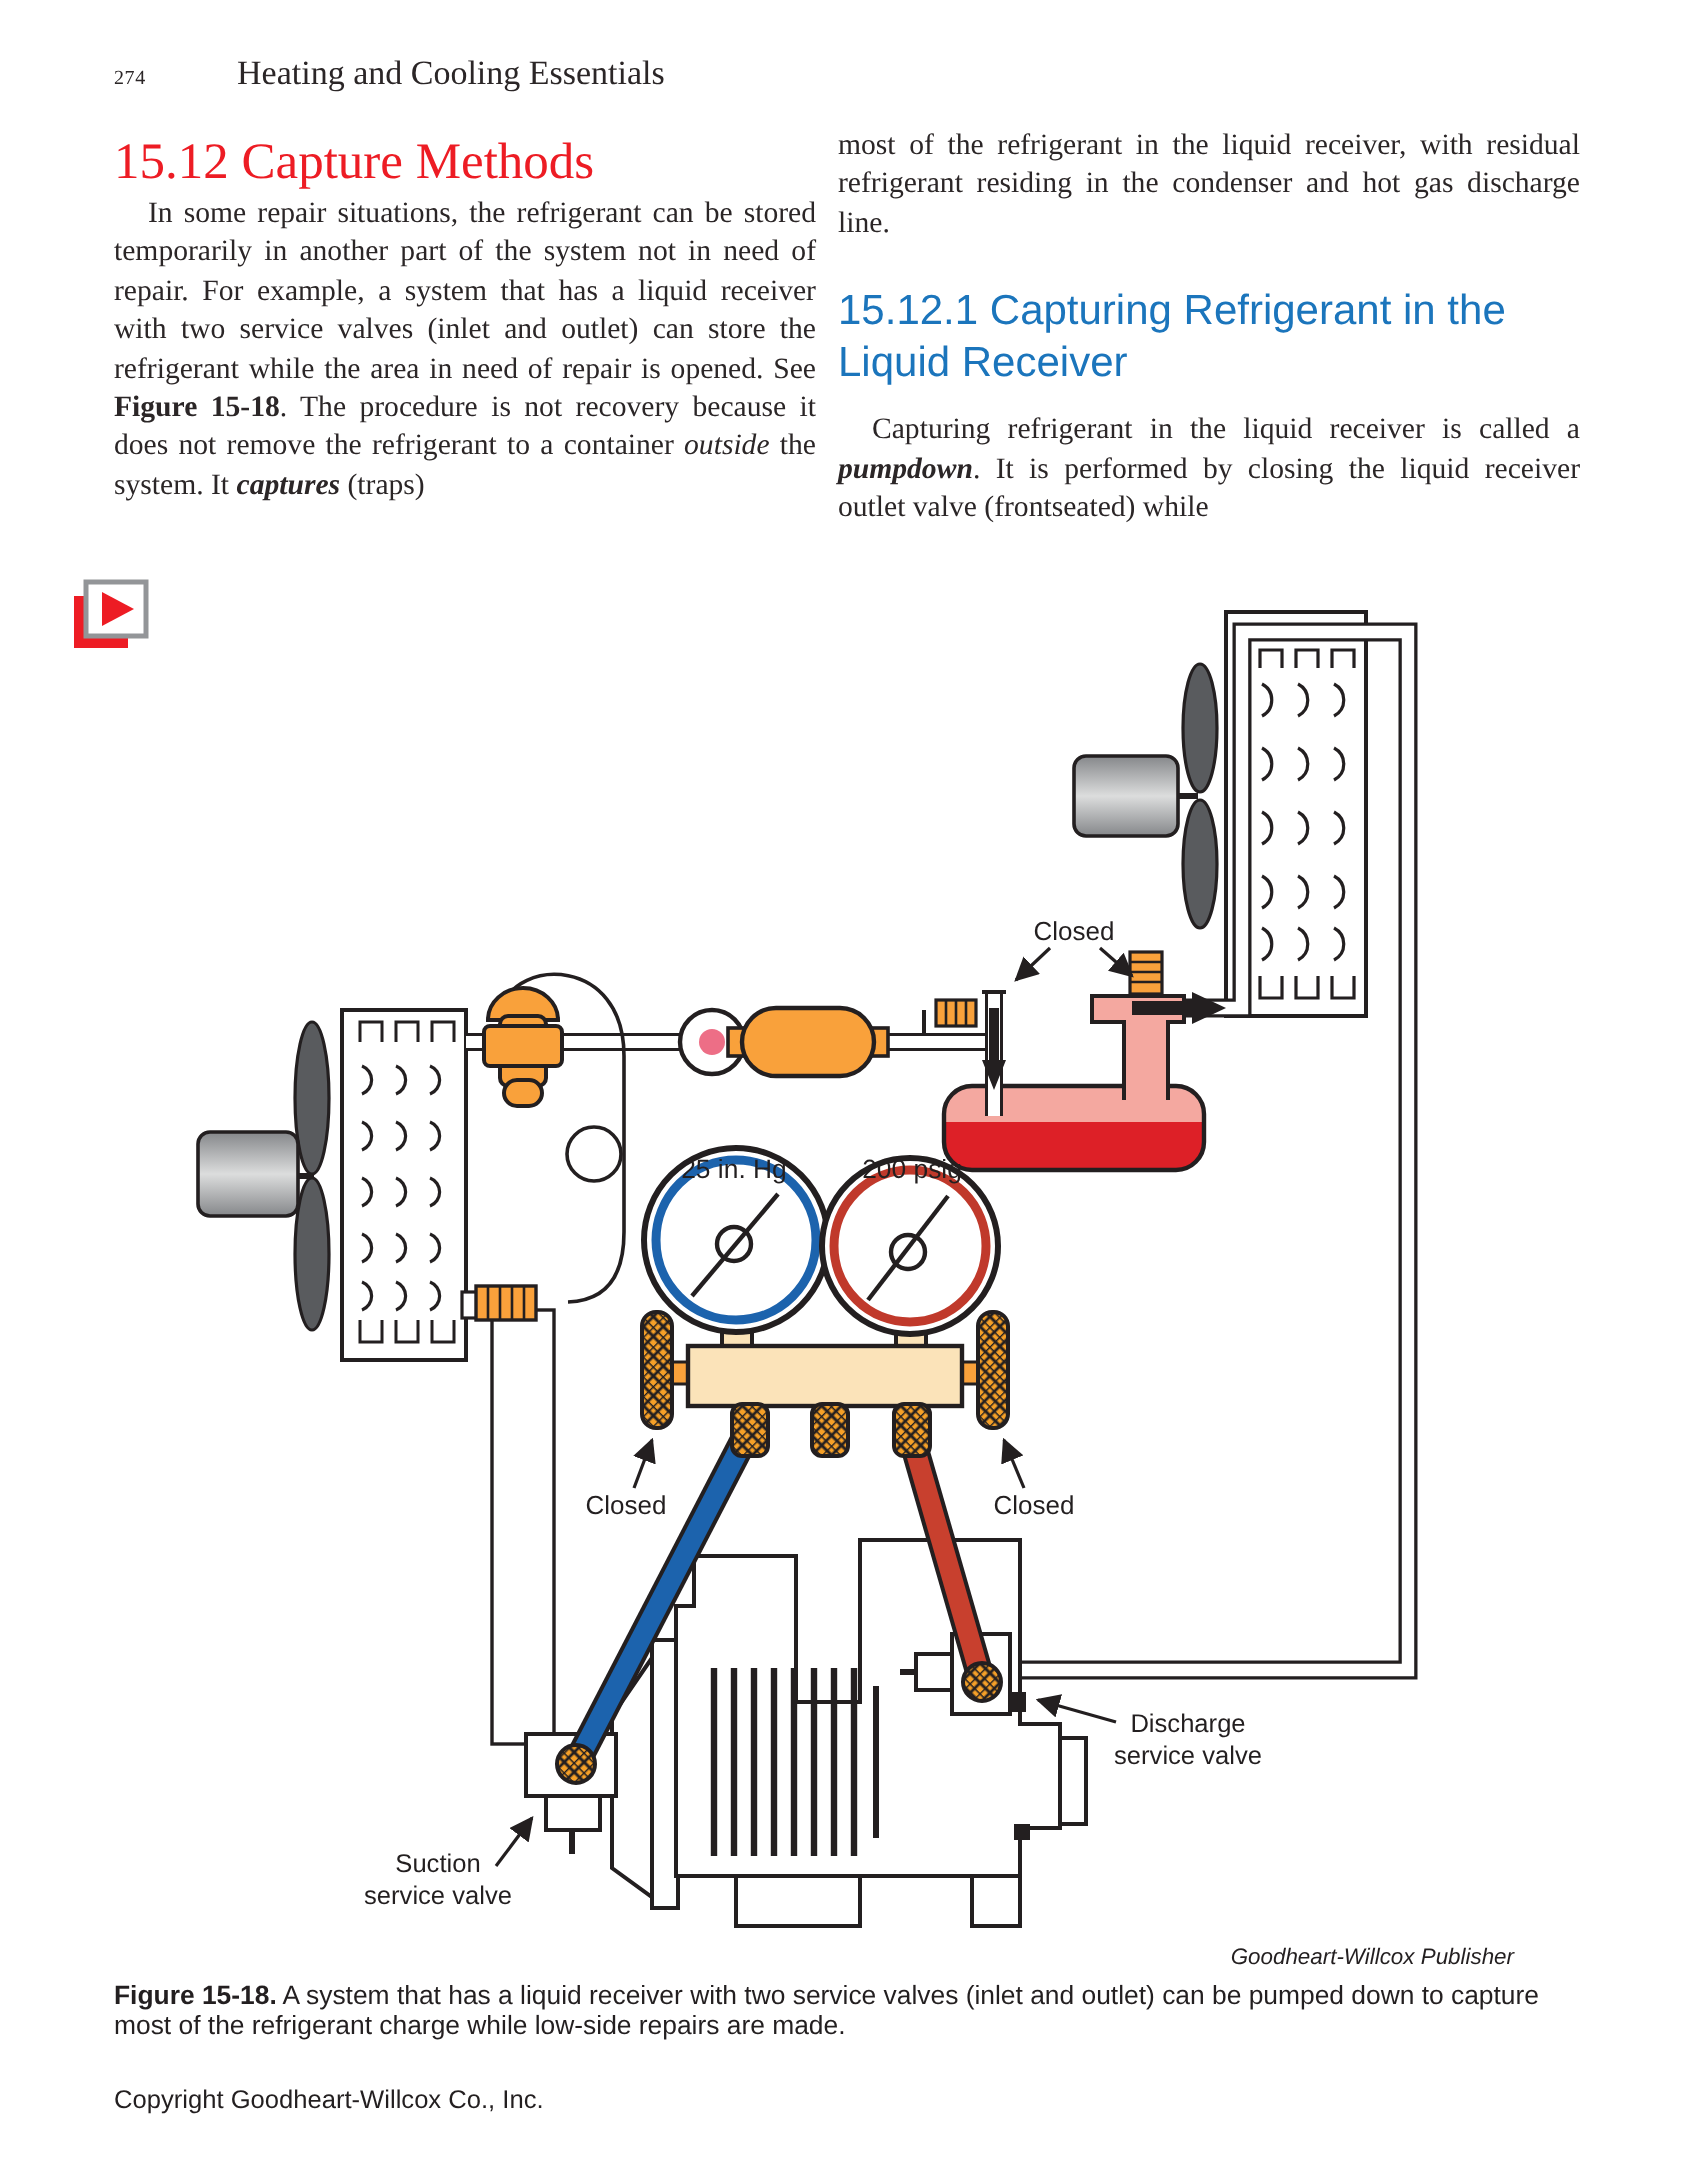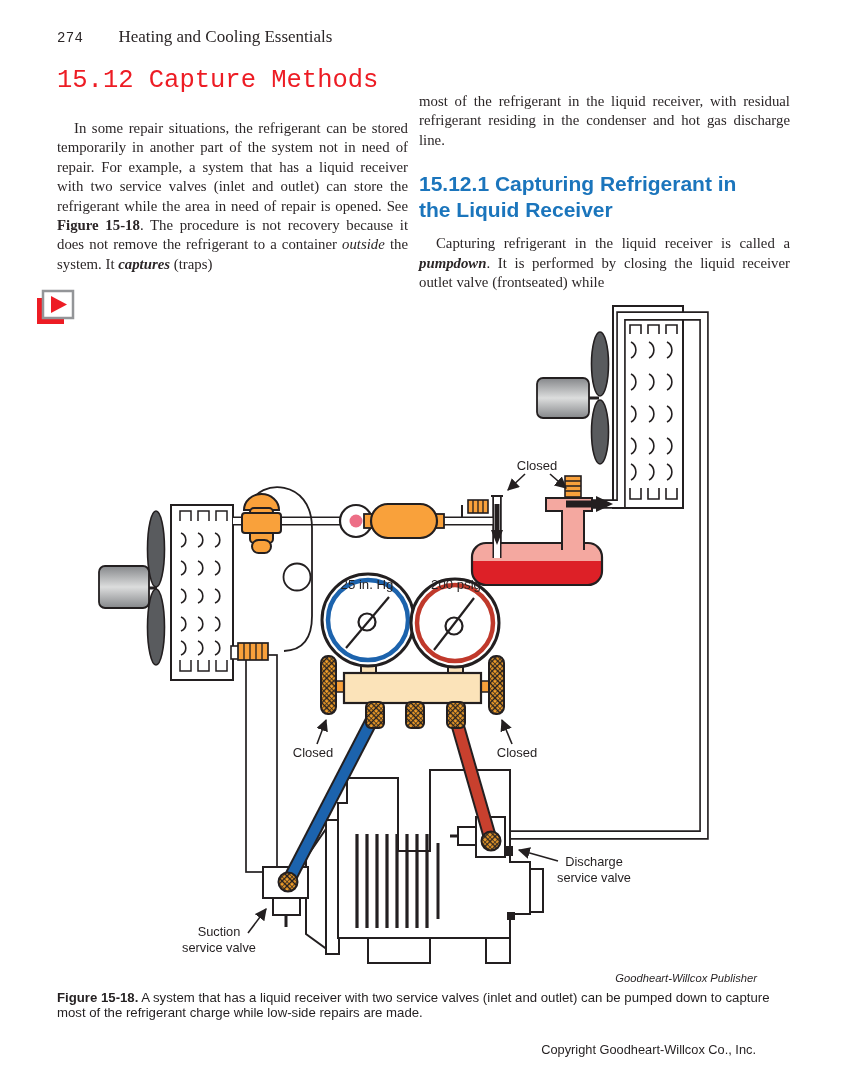--- a/index.html
+++ b/index.html
@@ -1,33 +1,33 @@
 <!DOCTYPE html>
 <html><head>
 <meta charset="utf-8">
 <style>
   html,body{margin:0;padding:0;background:#ffffff;}
   .page{position:relative;width:849px;height:1087px;background:#ffffff;overflow:hidden;
         font-family:"Liberation Serif",serif;color:#2b2627;}
   .runhead{position:absolute;top:27px;left:57px;width:700px;font-size:14px;}
-  .pagenum{display:inline-block;width:58px;font-size:14px;letter-spacing:.3px;font-family:Liberation Mono, monospace;}
+  .pagenum{display:inline-block;width:58px;font-size:10px;letter-spacing:.3px;}
   .headtitle{font-size:17px;}
   .col{position:absolute;top:64px;}
   .col-left{left:57px;width:351px;}
-  .col-right{left:419px;width:371px;margin-top:28px;}
-  h1.red{margin:2px 0 24px 0;font-family:Liberation Mono, monospace;font-weight:400;
+  .col-right{left:419px;width:371px;}
+  h1.red{margin:2px 0 2px 0;font-family:Liberation Serif, serif;font-weight:400;
          font-size:25.5px;color:#ed1c24;letter-spacing:0;}
-  h2.blue{margin:21px 0 11px 0;font-family:"Liberation Sans",sans-serif;font-weight:700;
+  h2.blue{margin:21px 0 11px 0;font-family:"Liberation Sans",sans-serif;font-weight:400;
           font-size:21px;line-height:26px;color:#1b75bc;max-width:346px;}
   p.body{margin:0;font-size:14.8px;line-height:19.4px;text-align:justify;}
   p.indent{text-indent:17px;}
   .caption{position:absolute;left:57px;top:990px;width:734px;
            font-family:"Liberation Sans",sans-serif;font-size:13.2px;line-height:15px;color:#231f20;}
   .caption b{font-weight:700;}
-  .copyright{position:absolute;left:57px;top:1042px;width:699px;text-align:right;
+  .copyright{position:absolute;left:57px;top:1042px;width:699px;text-align:left;
              font-family:"Liberation Sans",sans-serif;font-size:12.8px;color:#231f20;}
   svg.diagram{position:absolute;left:0;top:0;}
   svg text{font-family:"Liberation Sans",sans-serif;fill:#231f20;}
 </style>
 </head>
 <body>
 
 <div class="page">
 
   <div class="runhead">

